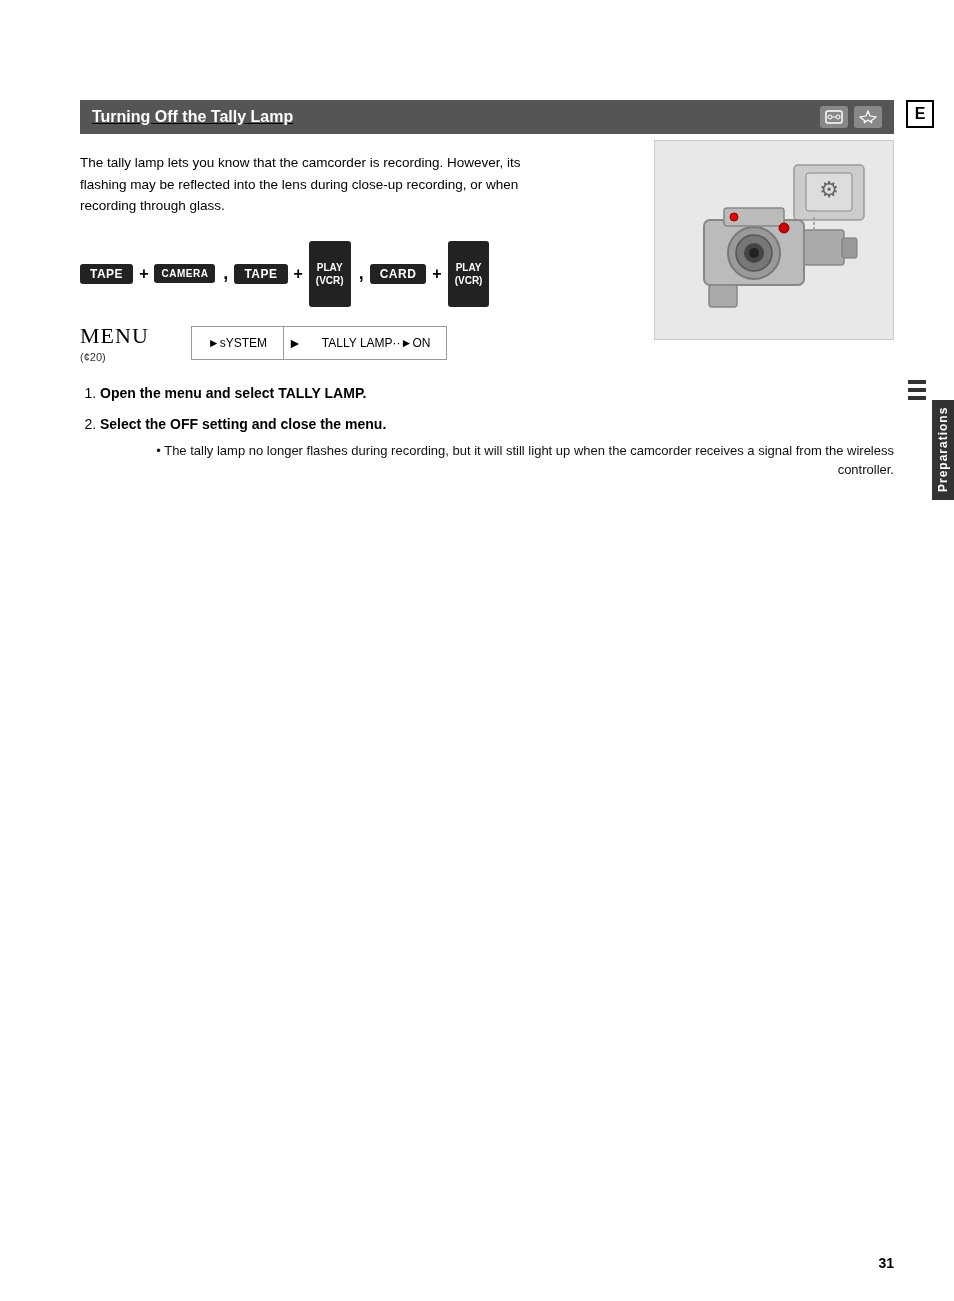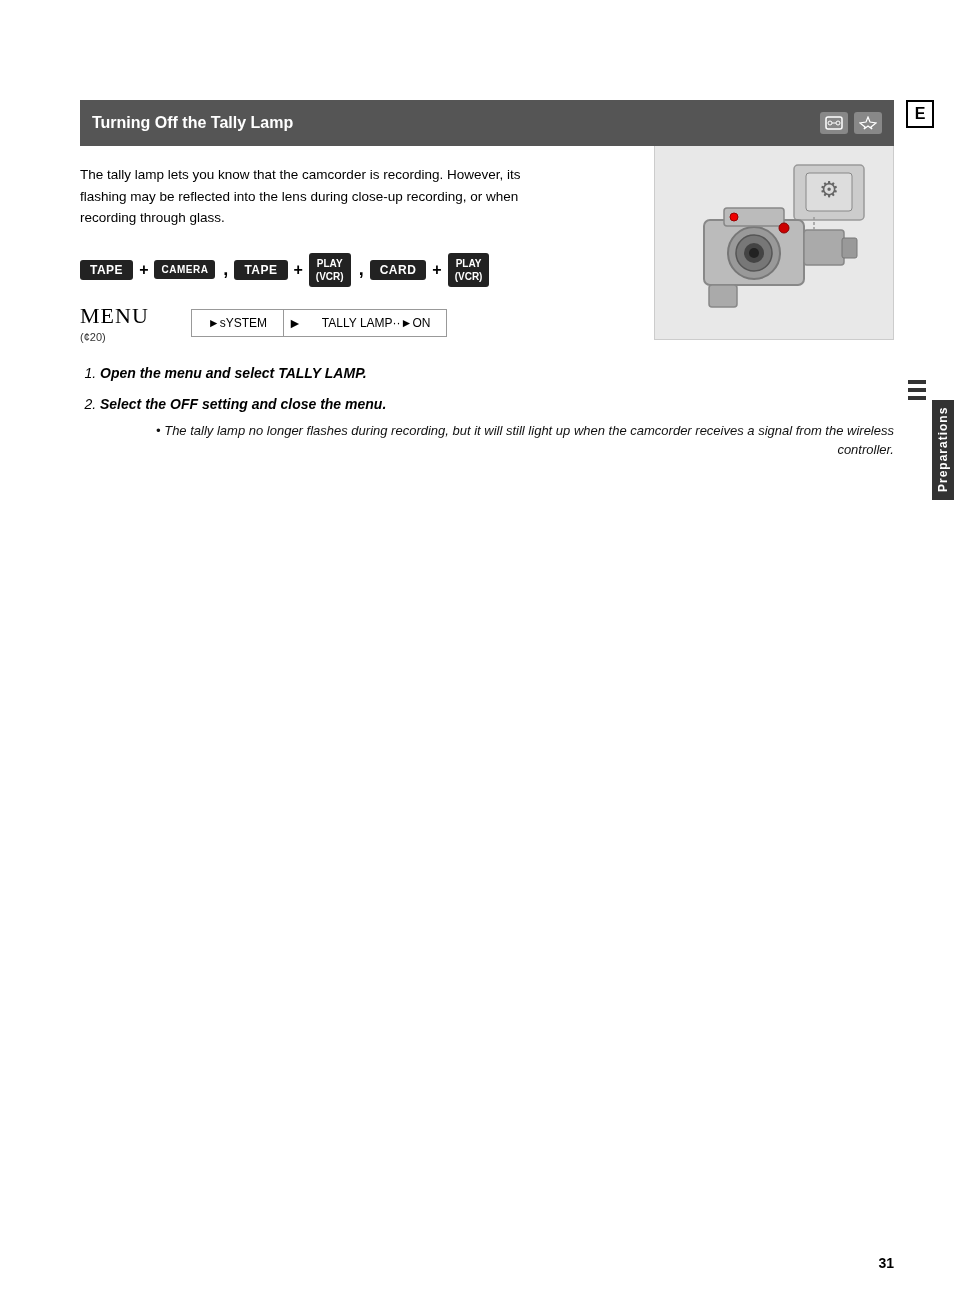--- a/index.html
+++ b/index.html
@@ -18,25 +18,26 @@
       position: absolute;
       top: 100px;
       left: 80px;
       right: 60px;
       bottom: 60px;
     }
 
     
     .section-title-bar {
       background: #555;
-      padding: 12px 12px;
+      padding: 6px 12px;
       display: flex;
       align-items: center;
       justify-content: space-between;
       margin-bottom: 18px;
+      text-decoration: underline;
     }
     .section-title-bar h2 {
       color: #fff;
       font-size: 16px;
       font-weight: bold;
     }
     .title-icons {
       display: flex;
       gap: 6px;
       align-items: center;
@@ -165,21 +166,21 @@
       font-weight: bold;
       color: #000;
       margin-left: 2px;
     }
 
     .btn-play {
       background: #222;
       color: #fff;
       font-weight: bold;
       font-size: 10px;
-      padding: 4px 7px;
+      padding: 20px 7px;
       border-radius: 3px;
       text-align: center;
       line-height: 1.3;
     }
 
     
     .menu-row {
       display: flex;
       align-items: center;
       margin-bottom: 20px;
@@ -196,21 +197,21 @@
     .menu-subtext {
       font-size: 11px;
       color: #333;
       margin-top: 2px;
     }
 
     .menu-box {
       border: 1.5px solid #999;
       display: flex;
       align-items: stretch;
-      height: 28px;
+      height: 34px;
     }
     .menu-cell {
       padding: 6px 16px;
       font-size: 12px;
       display: flex;
       align-items: center;
       border-right: 1.5px solid #999;
       background: #fff;
     }
     .menu-cell:last-child {
@@ -228,21 +229,20 @@
     .instructions {
       margin-top: 8px;
     }
     .instructions ol {
       margin-left: 20px;
     }
     .instructions li {
       margin-bottom: 10px;
       font-size: 14px;
       line-height: 1.5;
-      font-style: italic;
     }
     .instructions li strong {
       font-weight: bold;
     }
     .bullet-list {
       margin-top: 6px;
       margin-left: 38px;
       text-align: right;
     }
     .bullet-item {

